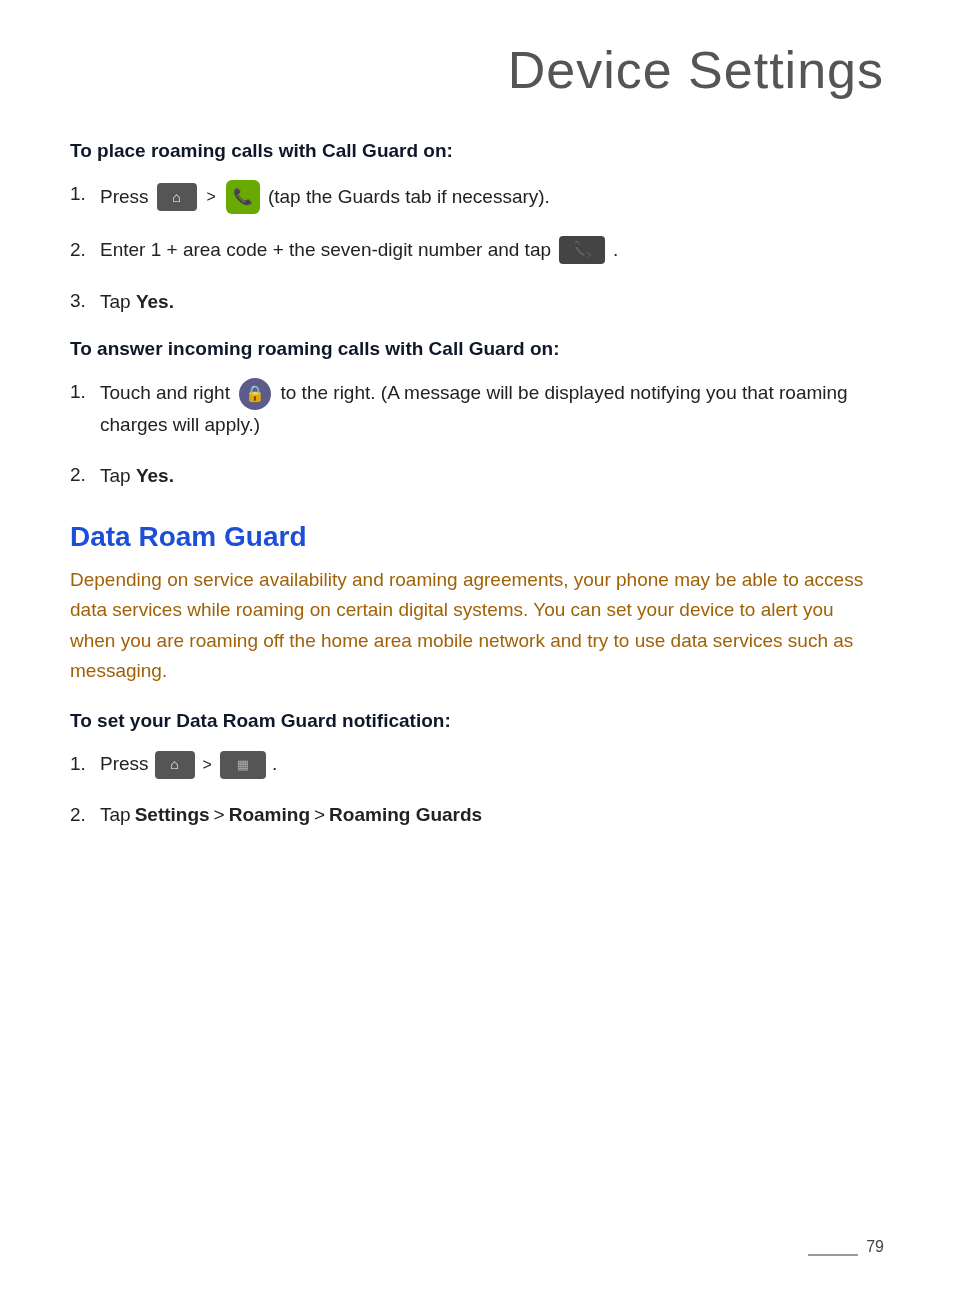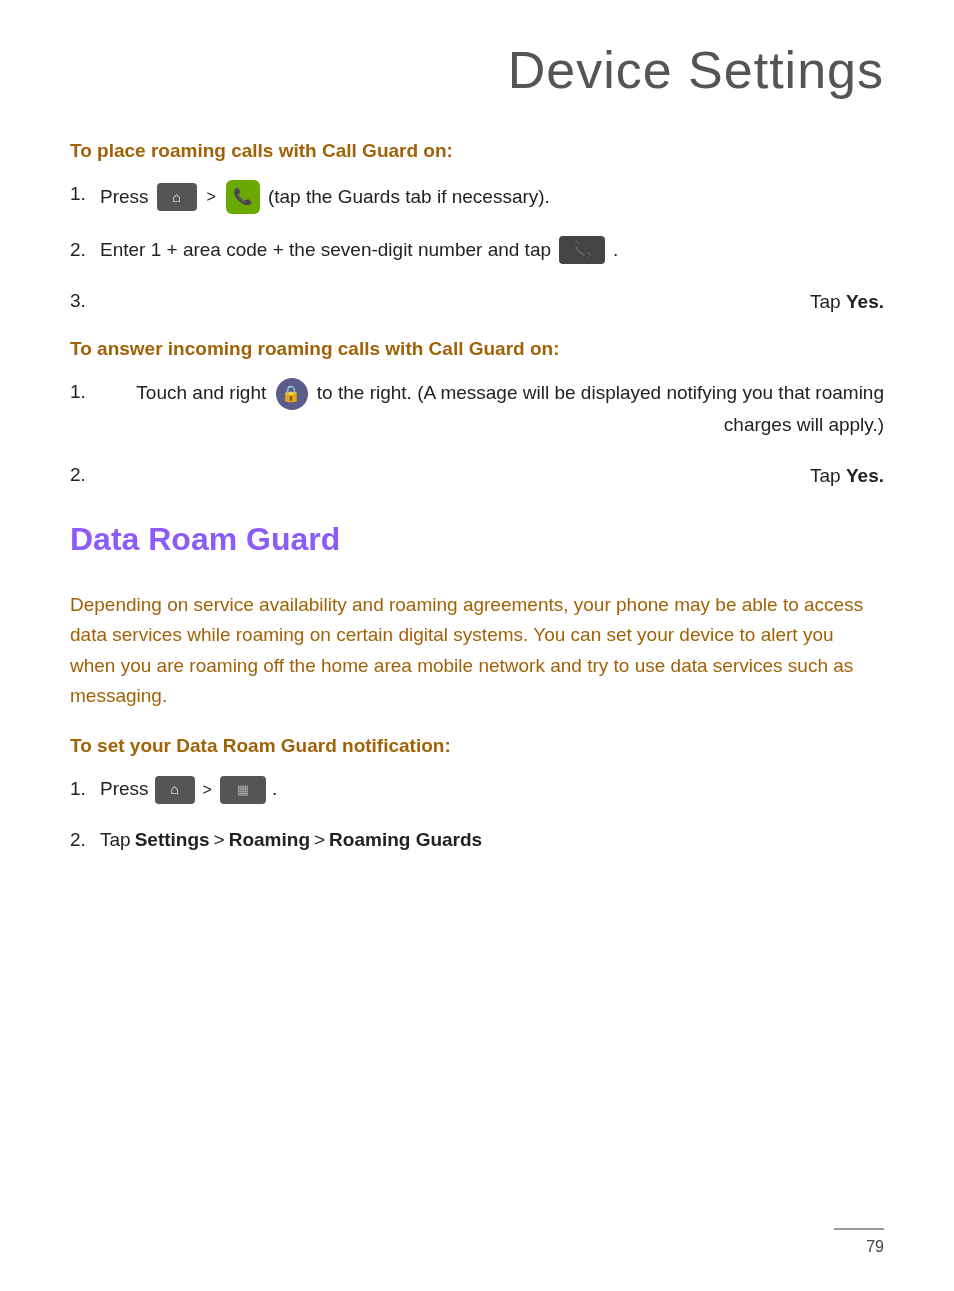--- a/index.html
+++ b/index.html
@@ -29,21 +29,21 @@
       font-size: 52px;
       font-weight: 300;
       color: #555555;
       margin-bottom: 40px;
       letter-spacing: 1px;
     }
 
     .section-heading {
       font-size: 19px;
       font-weight: bold;
-      color: #a16207;
+      color: #0f172a;
       margin-bottom: 18px;
       margin-top: 10px;
     }
 
     .step-item {
       display: flex;
       align-items: flex-start;
       font-size: 19px;
       color: #222222;
       margin-bottom: 22px;
@@ -60,21 +60,20 @@
       align-items: center;
       flex-wrap: wrap;
       gap: 6px;
       line-height: 1.5;
     }
 
     .step-content-block {
       flex: 1;
       font-size: 19px;
       line-height: 1.55;
-      text-align: right;
     }
 
     .bold-text {
       font-weight: bold;
     }
 
     
     .btn-home {
       display: inline-flex;
       align-items: center;
@@ -161,24 +160,24 @@
     .btn-settings .settings-sym {
       color: #aaaaaa;
       font-size: 13px;
     }
 
     .section-divider {
       margin: 30px 0 20px 0;
     }
 
     .data-roam-title {
-      font-size: 32px;
+      font-size: 28px;
       font-weight: bold;
-      color: #8b5cf6;
-      margin-bottom: 32px;
+      color: #1d4ed8;
+      margin-bottom: 12px;
     }
 
     .body-paragraph {
       font-size: 19px;
       color: #a16207;
       line-height: 1.6;
       margin-bottom: 24px;
     }
 
     .step-inline {
@@ -199,21 +198,21 @@
       align-items: center;
       flex-wrap: wrap;
       gap: 4px;
     }
 
     .page-footer {
       position: absolute;
       bottom: 35px;
       right: 70px;
       display: flex;
-      flex-direction: column;
+      flex-direction: row;
       align-items: flex-end;
       gap: 8px;
     }
 
     .footer-line {
       width: 50px;
       height: 2px;
       background: #999999;
     }
 

